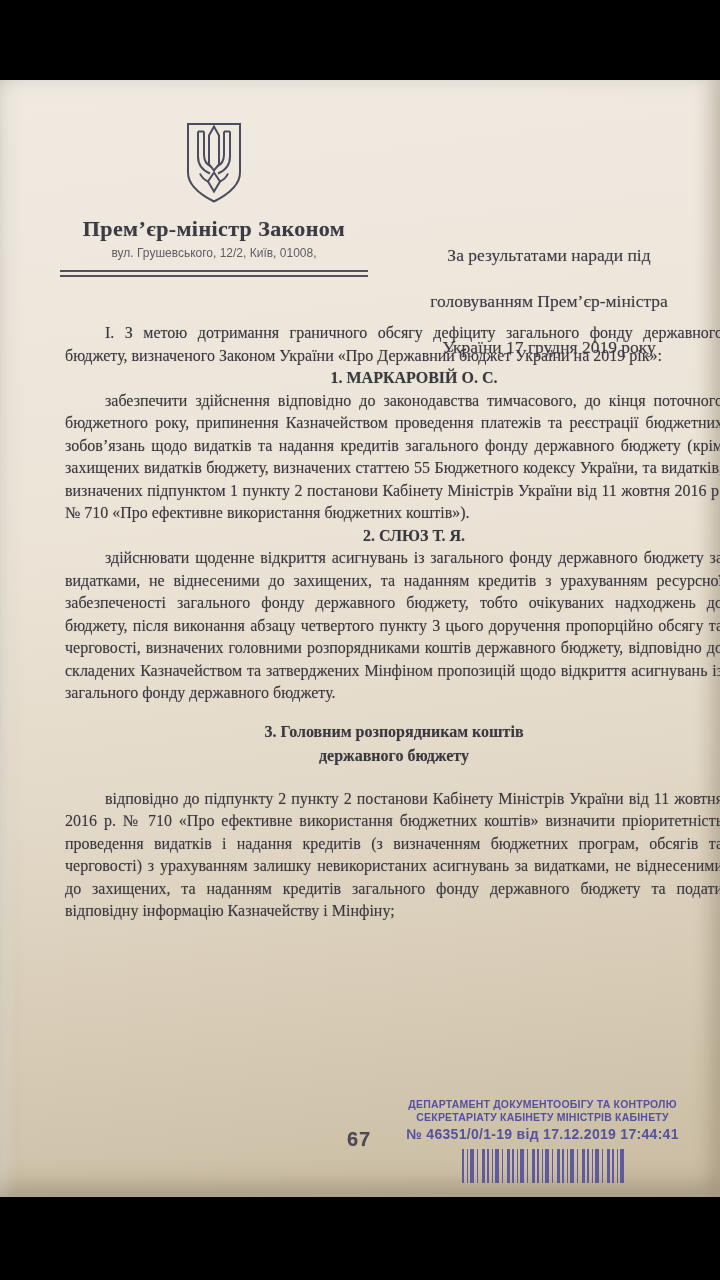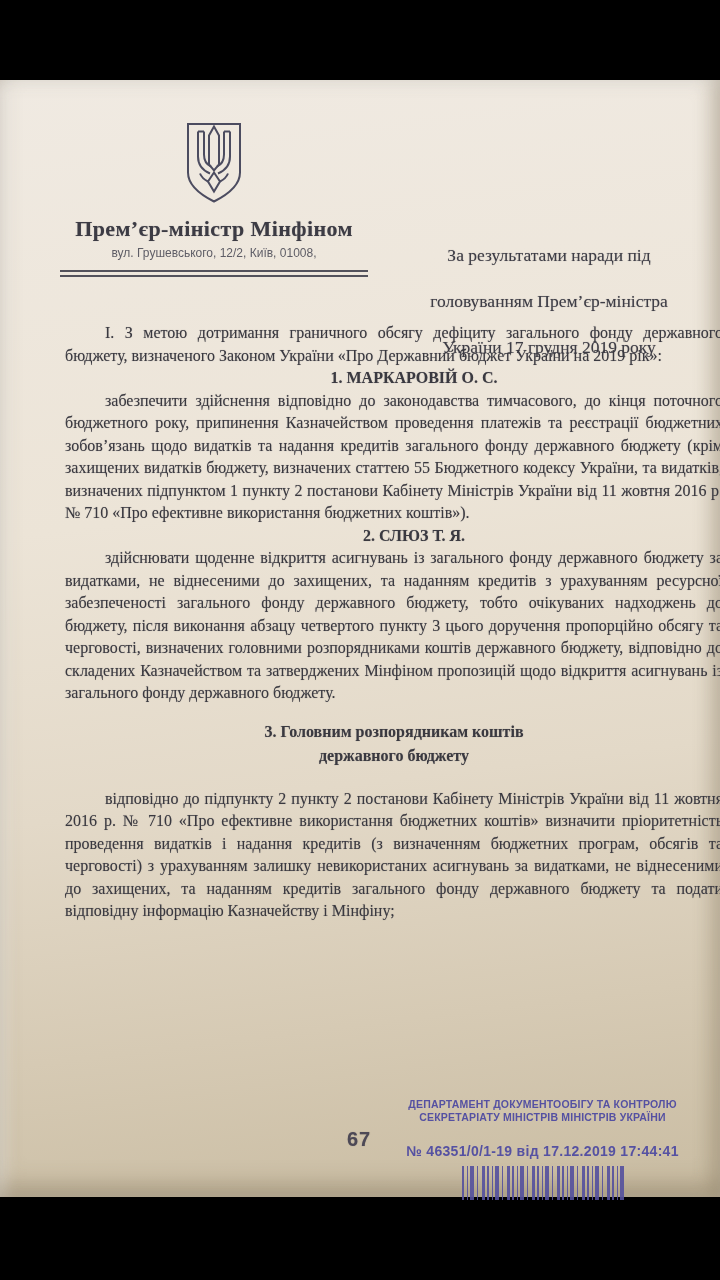--- a/index.html
+++ b/index.html
@@ -61,21 +61,21 @@
 
   
   .stamp{
     position:absolute;left:400px;top:1018px;width:285px;
     text-align:center;
     font-family:"Liberation Sans", sans-serif;
     color:#5551a2;
     filter:blur(.2px);
   }
   .stamp-l1,.stamp-l2{font-size:10.5px;font-weight:bold;line-height:13px;letter-spacing:.2px;}
-  .stamp-l3{font-size:14px;font-weight:bold;margin-top:19px;letter-spacing:.3px;}
+  .stamp-l3{font-size:14px;font-weight:bold;margin-top:2px;letter-spacing:.3px;}
   .barcode{
     margin:7px auto 0 auto;width:162px;height:34px;
     background:repeating-linear-gradient(90deg,
       #54509e 0 2px, rgba(0,0,0,0) 2px 5px,
       #54509e 5px 6px, rgba(0,0,0,0) 6px 8px,
       #54509e 8px 12px, rgba(0,0,0,0) 12px 15px,
       #54509e 15px 16px, rgba(0,0,0,0) 16px 20px,
       #54509e 20px 23px, rgba(0,0,0,0) 23px 25px);
     opacity:.9;
   }
@@ -100,21 +100,21 @@
           <path d="M22 11 V34 Q22 43 29 46"></path>
           <path d="M16 11 H22"></path>
           <path d="M48 11 V36 Q48 48 36 53"></path>
           <path d="M42 11 V34 Q42 43 35 46"></path>
           <path d="M48 11 H42"></path>
           <path d="M32 52 L38 61 L32 71 L26 61 Z"></path>
           <path d="M26 61 Q20 58 18 53"></path>
           <path d="M38 61 Q44 58 46 53"></path>
         </g>
       </svg>
-      <div class="lh-title soft">Прем’єр-міністр Мінфіном</div>
+      <div class="lh-title soft">Прем’єр-міністр Законом</div>
       <div class="lh-addr">вул. Грушевського, 12/2, Київ, 01008,</div>
       <div class="lh-rule"></div>
     </div>
 
     <div class="reference soft">
       <div class="rline">За результатами наради під</div>
       <div class="rline">головуванням Прем’єр-міністра</div>
       <div class="rline">України 17 грудня 2019 року</div>
     </div>
 
@@ -131,19 +131,19 @@
         <div>3. Головним розпорядникам коштів</div>
         <div>державного бюджету</div>
       </div>
       <p class="gap-small">відповідно до підпункту 2 пункту 2 постанови Кабінету Міністрів України від 11 жовтня 2016 р. № 710 «Про ефективне використання бюджетних коштів» визначити пріоритетність проведення видатків і надання кредитів (з визначенням бюджетних програм, обсягів та черговості) з урахуванням залишку невикористаних асигнувань за видатками, не віднесеними до захищених, та наданням кредитів загального фонду державного бюджету та подати відповідну інформацію Казначейству і Мінфіну;</p>
     </div>
 
     <div class="page-number soft">67</div>
 
     <div class="stamp">
       <div class="stamp-l1">ДЕПАРТАМЕНТ ДОКУМЕНТООБІГУ ТА КОНТРОЛЮ</div>
-      <div class="stamp-l2">СЕКРЕТАРІАТУ МІНІСТРІВ МІНІСТРІВ УКРАЇНИ</div>
+      <div class="stamp-l2">СЕКРЕТАРІАТУ КАБІНЕТУ МІНІСТРІВ КАБІНЕТУ</div>
       <div class="stamp-l3">№ 46351/0/1-19  від 17.12.2019 17:44:41</div>
       <div class="barcode"></div>
     </div>
 
   </div>
 </div>
 
 </body></html>

